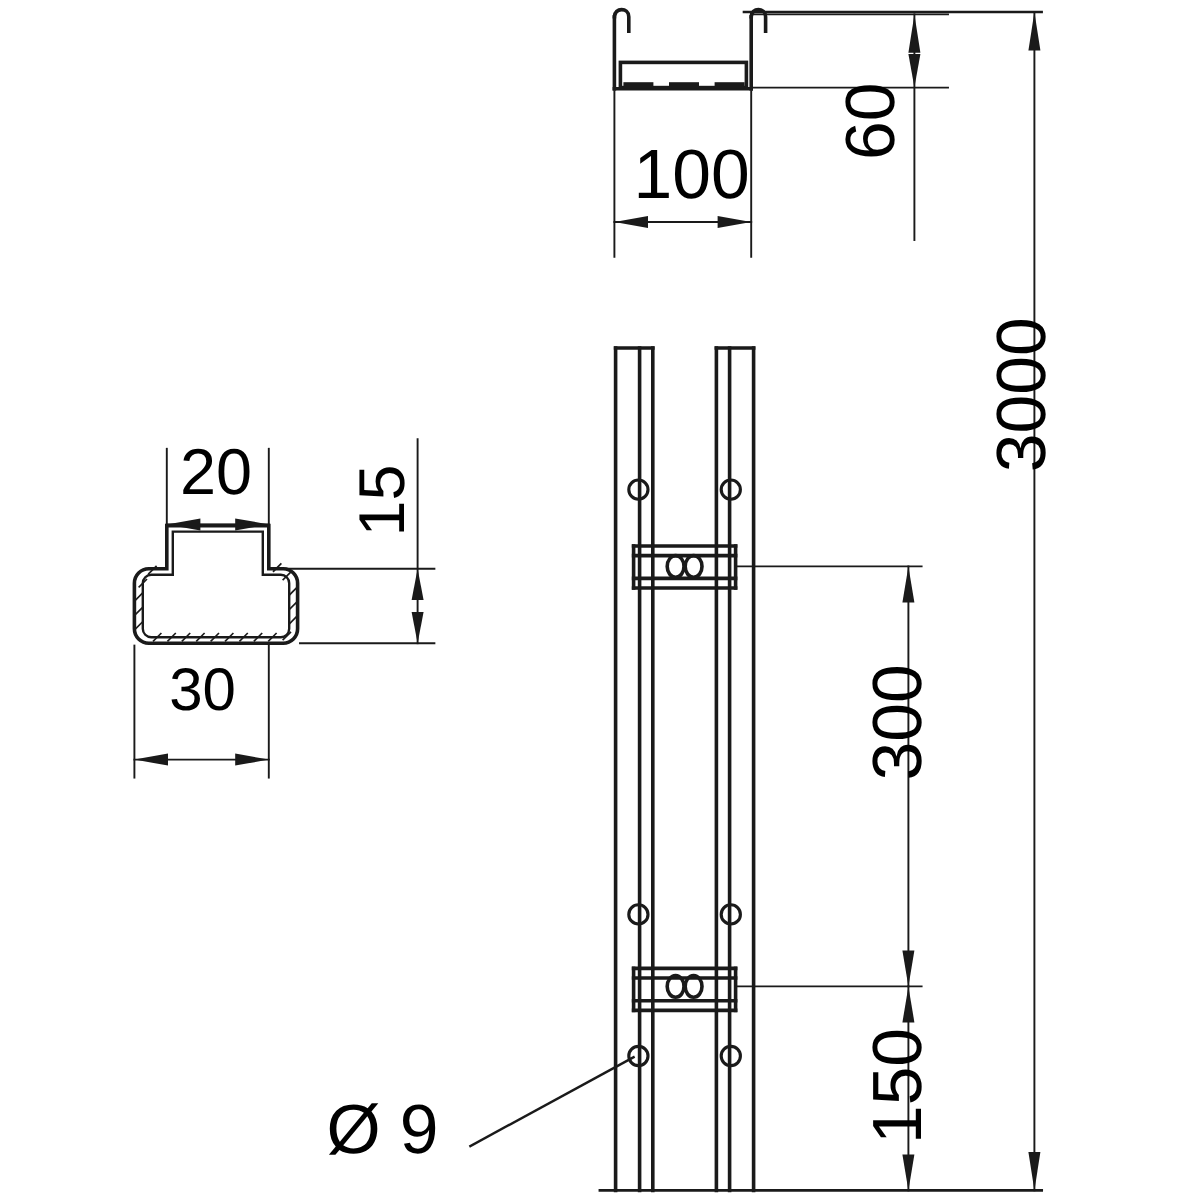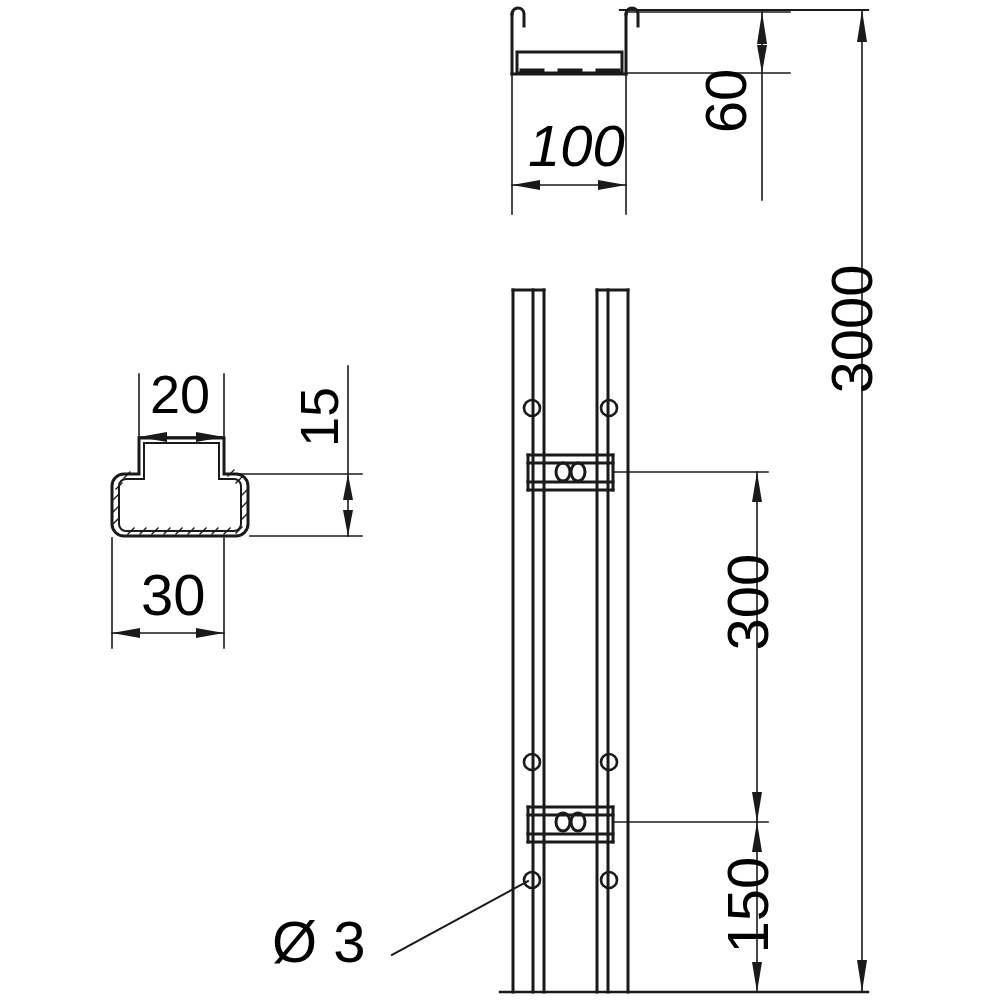--- a/index.html
+++ b/index.html
@@ -30,25 +30,25 @@
     font-family: "Liberation Sans", sans-serif;
     color: #000000;
     font-weight: 400;
     white-space: nowrap;
     line-height: 1;
     transform-origin: 50% 50%;
   }
   .rot90 {
     transform: rotate(-90deg);
   }
-  .t-100 { left: 528px; top: 117px; font-size: 58px; font-style: italic; }
+  .t-100 { left: 528px; top: 117px; font-size: 58px; }
   .t-60  { left: 694px; top: 72px;  font-size: 58px; }
   .t-17  { left: 150px; top: 367px; font-size: 54px; }
   .t-15  { left: 289px; top: 390px; font-size: 54px; }
-  .t-30  { left: 141px; top: 566px; font-size: 58px; }
+  .t-30  { left: 141px; top: 550px; font-size: 50px; }
   .t-3000{ left: 787px; top: 300px; font-size: 58px; }
   .t-300 { left: 700px; top: 573px; font-size: 58px; }
   .t-150 { left: 700px; top: 876px; font-size: 58px; }
   .t-dia { left: 272px; top: 913px; font-size: 58px; }
 </style>
 </head>
 <body>
 
 <div id="drawing-root">
 
@@ -294,15 +294,15 @@
   <div class="dim-text t-15 rot90">15</div>
 
   <div class="dim-text t-30">30</div>
 
   <div class="dim-text t-3000 rot90">3000</div>
 
   <div class="dim-text t-300 rot90">300</div>
 
   <div class="dim-text t-150 rot90">150</div>
 
-  <div class="dim-text t-dia">Ø 3</div>
+  <div class="dim-text t-dia">Ø 9</div>
 
 </div>
 
 </body></html>

